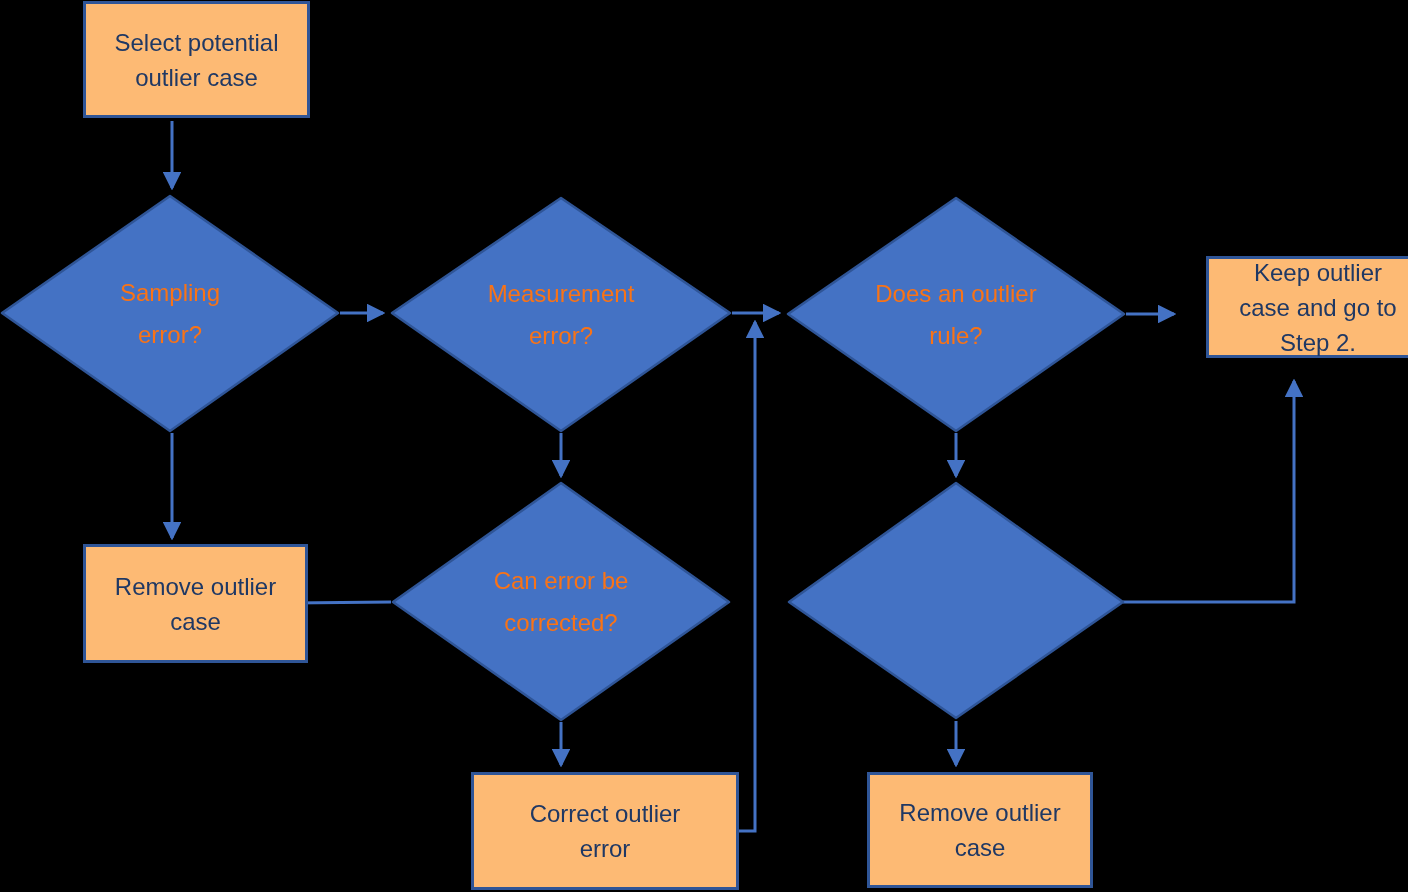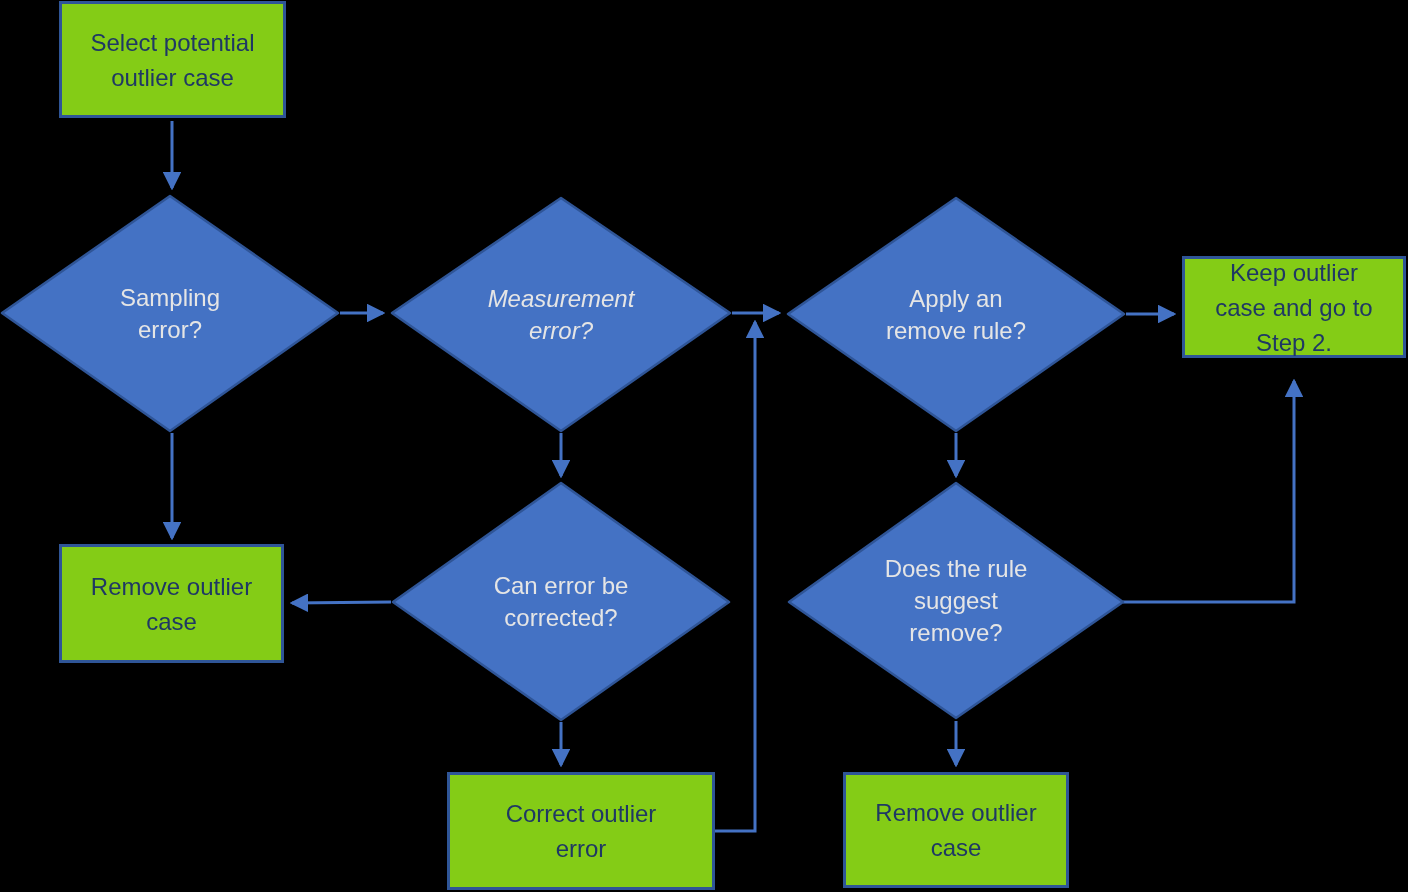--- a/index.html
+++ b/index.html
@@ -29,42 +29,43 @@
   }
   .diamond {
     fill: #4472C4;
     stroke: #2F5597;
     stroke-width: 2.5;
     stroke-linejoin: round;
   }
   .rect-node {
     position: absolute;
     box-sizing: border-box;
-    background: #84cc16;
+    background: #fdba74;
     border: 3px solid #2F5597;
     color: #1F3864;
     display: flex;
     align-items: center;
     justify-content: center;
     text-align: center;
     font-size: 24px;
     line-height: 35px;
+    margin-left: 24px;
   }
   .rect-node span {
     display: inline-block;
   }
   .diamond-label {
     position: absolute;
     display: flex;
     align-items: center;
     justify-content: center;
     text-align: center;
-    color: #e5e5e5;
+    color: #f97316;
     font-size: 24px;
-    line-height: 32px;
+    line-height: 42px;
     pointer-events: none;
   }
   .diamond-label span {
     display: inline-block;
   }
 </style>
 </head>
 <body>
 
 <div class="canvas">
@@ -118,28 +119,25 @@
 
   <div class="rect-node" style="left:843px; top:772px; width:226px; height:116px;">
     <span style="max-width:205px;">Remove outlier case</span>
   </div>
 
   <div class="diamond-label" style="left:2px; top:196px; width:336px; height:235px;">
     <span style="max-width:140px;">Sampling error?</span>
   </div>
 
   <div class="diamond-label" style="left:392px; top:198px; width:338px; height:233px;">
-    <span style="max-width:190px;font-style:italic;">Measurement error?</span>
+    <span style="max-width:190px;">Measurement error?</span>
   </div>
 
   <div class="diamond-label" style="left:788px; top:198px; width:336px; height:233px;">
-    <span style="max-width:165px;">Apply an remove rule?</span>
+    <span style="max-width:165px;">Does an outlier rule?</span>
   </div>
 
   <div class="diamond-label" style="left:393px; top:483px; width:336px; height:237px;">
     <span style="max-width:170px;">Can error be corrected?</span>
   </div>
 
-  <div class="diamond-label" style="left:789px; top:483px; width:334px; height:235px;">
-    <span style="max-width:155px;">Does the rule suggest remove?</span>
-  </div>
 
 </div>
 
 </body></html>

